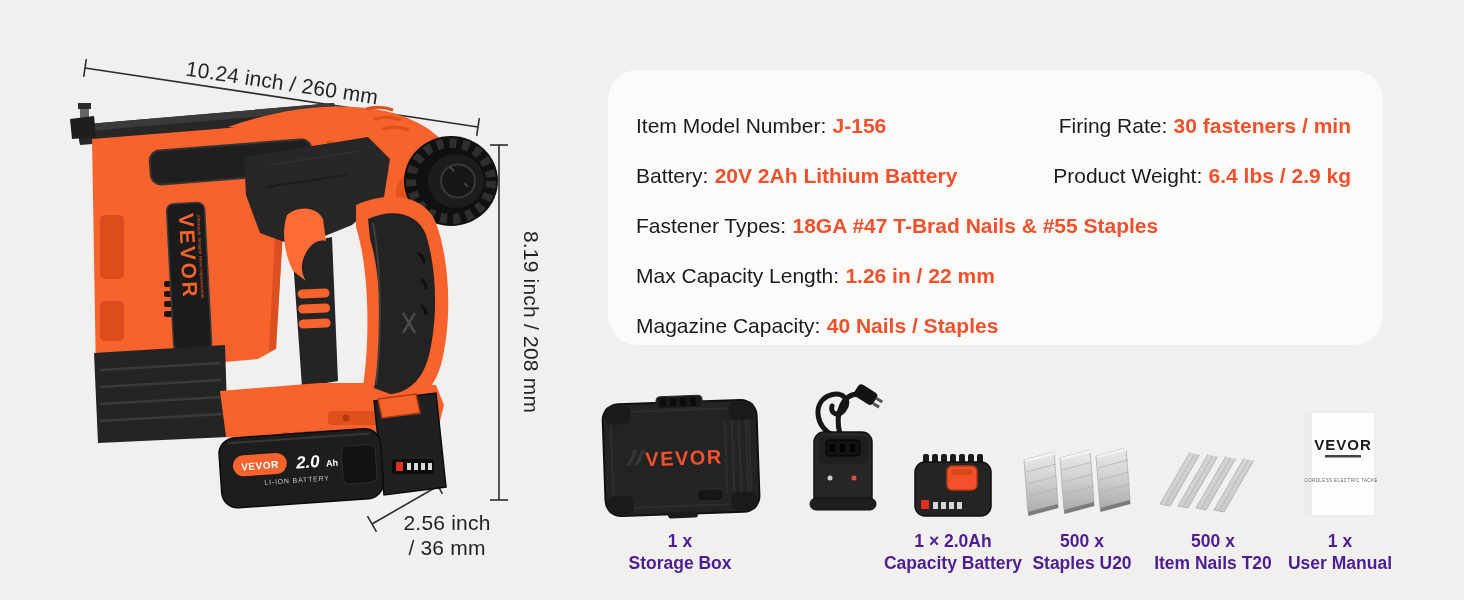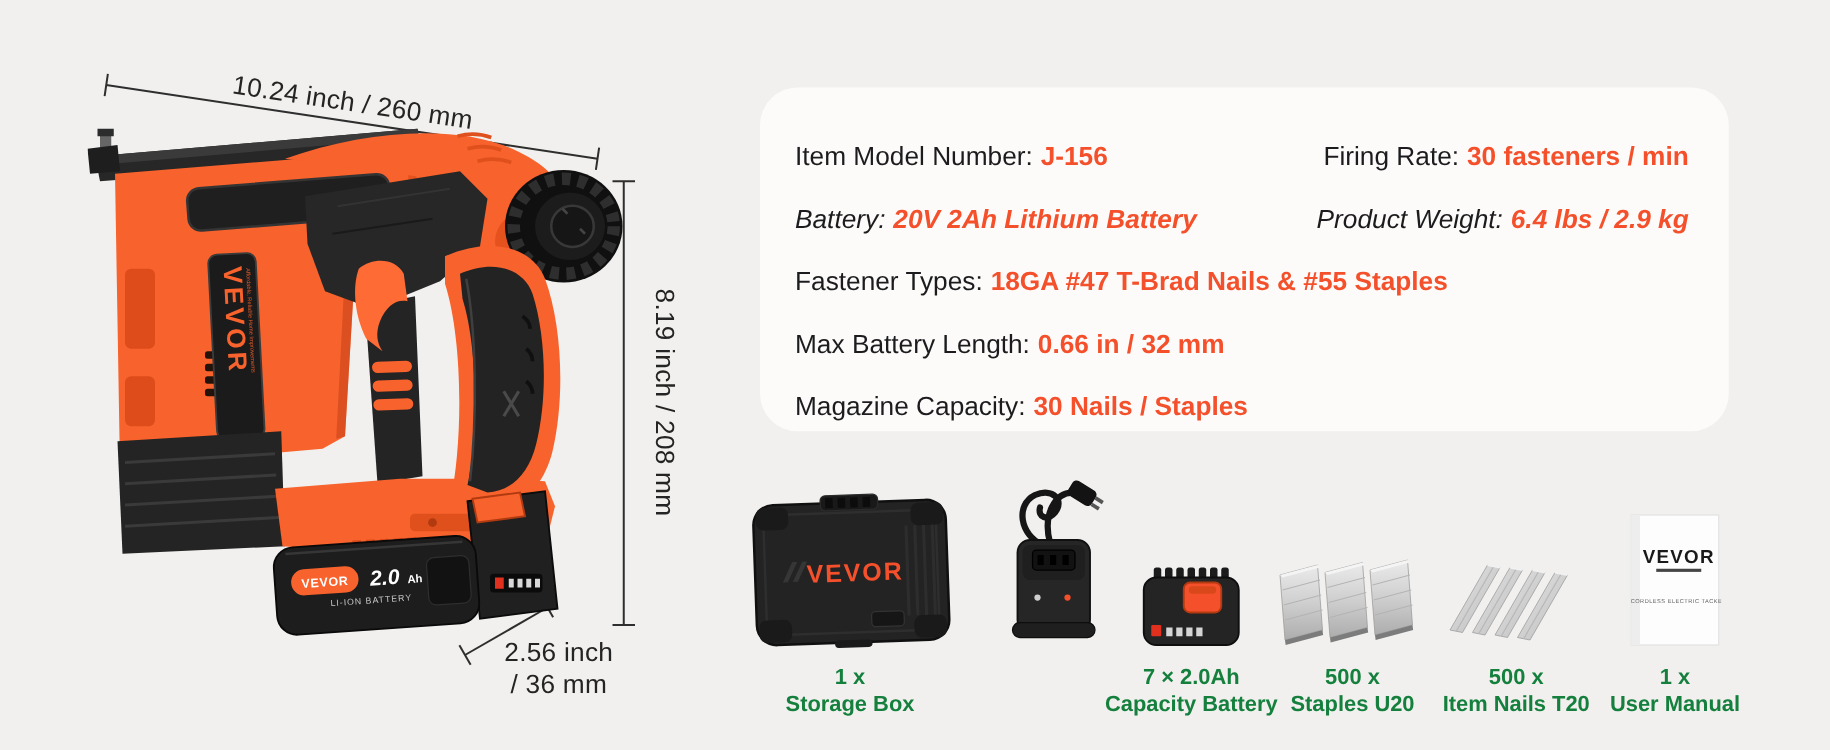--- a/index.html
+++ b/index.html
@@ -23,32 +23,32 @@
 
   
   .product-svg{position:absolute;left:70px;top:95px;}
 
   
   .panel{
     position:absolute;left:608px;top:70px;width:775px;height:275px;
     background:#fcfbf9;border-radius:30px;
   }
   .spec-row{position:absolute;left:28px;right:32px;height:28px;font-size:21px;line-height:28px;white-space:nowrap;margin-top:16px;}
-  .spec-row.r0{top:26px;} .spec-row.r1{top:76px;font-style:italic;} .spec-row.r2{top:126px;}
+  .spec-row.r0{top:26px;} .spec-row.r1{top:76px;} .spec-row.r2{top:126px;}
   .spec-row.r3{top:176px;} .spec-row.r4{top:226px;}
   .spec-left{position:absolute;left:0;top:0;}
   .spec-right{position:absolute;right:0;top:0;}
   .spec-label{color:#1c1c1e;}
   .spec-value{color:#f4502b;font-weight:bold;margin-left:.3em;}
 
   
   .item{position:absolute;}
   .item-label{
     position:absolute;top:530px;width:180px;text-align:center;
-    color:#15803d;font-weight:bold;font-size:17.5px;line-height:22px;white-space:nowrap;
+    color:#4c1d95;font-weight:bold;font-size:17.5px;line-height:22px;white-space:nowrap;
   }
 </style>
 </head>
 <body>
 
 <div class="stage">
 
   <svg class="dims-svg" width="580" height="600" viewBox="0 0 580 600">
     <g stroke="#2e2e2e" stroke-width="1.6" fill="none">
       <path d="M85,68 L478,127"></path>
@@ -198,26 +198,26 @@
         <span class="spec-label">Product Weight:</span><span class="spec-value">6.4 lbs / 2.9 kg</span>
       </div>
     </div>
     <div class="spec-row r2">
       <div class="spec-left">
         <span class="spec-label">Fastener Types:</span><span class="spec-value">18GA #47 T-Brad Nails &amp; #55 Staples</span>
       </div>
     </div>
     <div class="spec-row r3">
       <div class="spec-left">
-        <span class="spec-label">Max Battery Length:</span><span class="spec-value">0.66 in / 32 mm</span>
+        <span class="spec-label">Max Capacity Length:</span><span class="spec-value">1.26 in / 22 mm</span>
       </div>
     </div>
     <div class="spec-row r4">
       <div class="spec-left">
-        <span class="spec-label">Magazine Capacity:</span><span class="spec-value">30 Nails / Staples</span>
+        <span class="spec-label">Magazine Capacity:</span><span class="spec-value">40 Nails / Staples</span>
       </div>
     </div>
   </div>
 
   <svg class="item" style="left:596px;top:390px;" width="170" height="132" viewBox="0 0 170 132">
     <g transform="rotate(-2 85 66)">
       <rect x="8" y="12" width="154" height="112" rx="16" fill="#232323" stroke="#101010" stroke-width="2"></rect>
       <rect x="16" y="20" width="138" height="96" rx="12" fill="none" stroke="#2e2e2e" stroke-width="2"></rect>
       <rect x="62" y="6" width="46" height="12" rx="4" fill="#191919" stroke="#2b2b2b"></rect>
       <rect x="66" y="8" width="6" height="8" fill="#0c0c0c"></rect>
@@ -320,21 +320,21 @@
     <text x="40" y="40" text-anchor="middle" font-size="15" font-weight="bold" fill="#1a1a1a" letter-spacing="1" font-family="Liberation Sans, sans-serif">VEVOR</text>
     <rect x="22" y="45" width="36" height="2.5" fill="#444"></rect>
     <text x="40" y="72" text-anchor="middle" font-size="4.5" fill="#666" letter-spacing="0.4" font-family="Liberation Sans, sans-serif">CORDLESS ELECTRIC TACKER</text>
   </svg>
 
   <div class="item-label" style="left:590px;">
     <div>1 x</div>
     <div>Storage Box</div>
   </div>
   <div class="item-label" style="left:863px;">
-    <div>7 × 2.0Ah</div>
+    <div>1 × 2.0Ah</div>
     <div>Capacity Battery</div>
   </div>
   <div class="item-label" style="left:992px;">
     <div>500 x</div>
     <div>Staples U20</div>
   </div>
   <div class="item-label" style="left:1123px;">
     <div>500 x</div>
     <div>Item Nails T20</div>
   </div>

